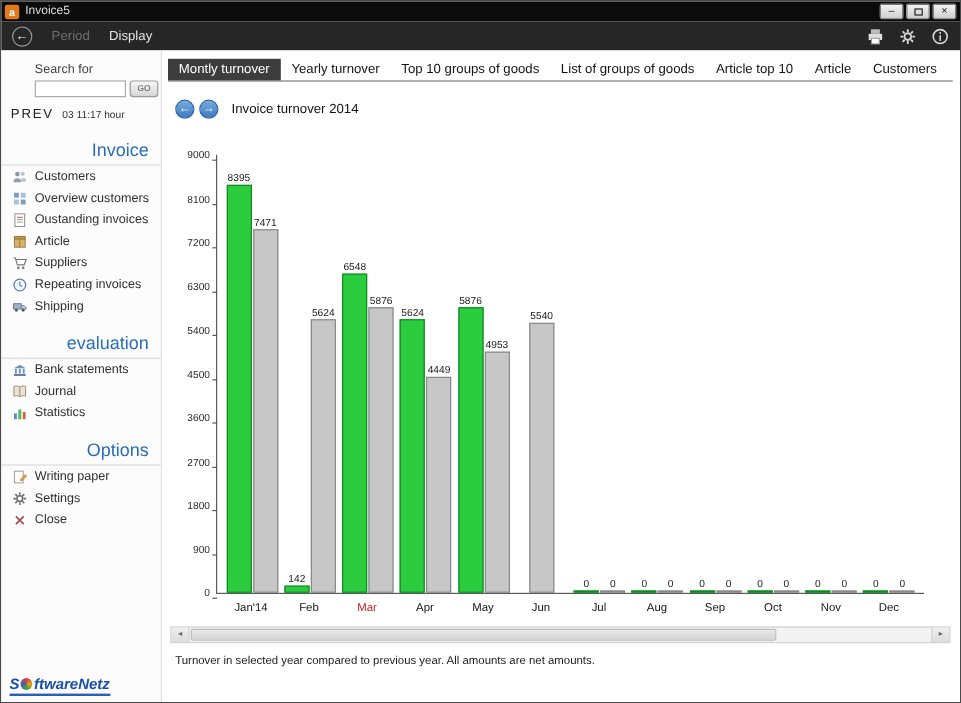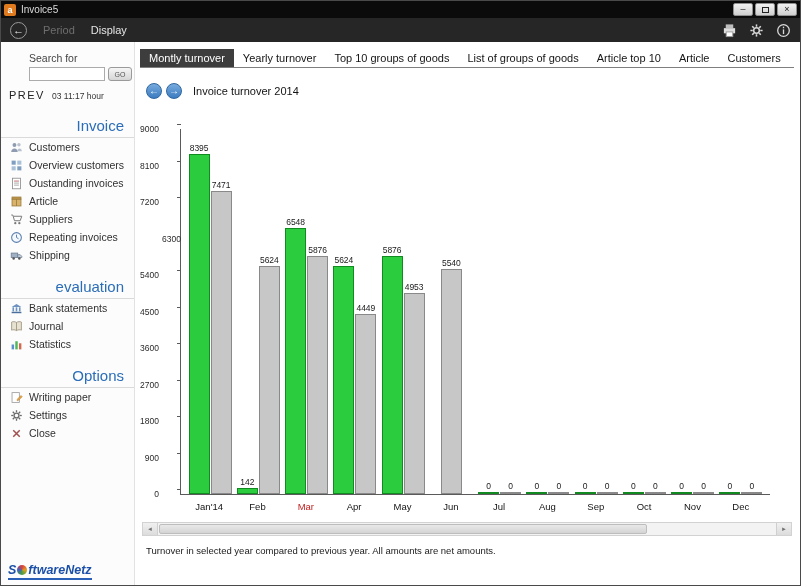--- a/index.html
+++ b/index.html
@@ -52,21 +52,21 @@
   .chart-title{font-size:11px;color:#141414;margin-left:7px}
 
   
   .chart{margin:30px 24px 0 8px;padding-left:32px}
   .plot{height:366px;position:relative;border-left:1px solid #5a5a5a;border-bottom:1px solid #5a5a5a}
   .months{display:flex;align-items:flex-end;height:100%;padding:0 5px}
   .month-slot{flex:1;display:flex;justify-content:center;align-items:flex-end;gap:1px;height:100%}
   .bar-col{display:flex;flex-direction:column;justify-content:flex-end;align-items:center;height:100%}
   .bar-value{font-size:8.5px;color:#1a1a1a;margin-bottom:1px;line-height:9px}
   .bar{width:21px;border:1px solid;min-height:2px}
-  .ytick{position:absolute;right:100%;display:flex;align-items:flex-start;gap:18px;height:10px}
+  .ytick{position:absolute;right:100%;display:flex;align-items:flex-end;gap:2px;height:10px}
   .ytick-label{font-size:8.5px;color:#2a2a2a;width:24px;text-align:right;line-height:10px}
   .ytick-mark{width:4px;height:1px;background:#5a5a5a}
   .xlabels{display:flex;padding:0 5px}
   .cat-label{flex:1;text-align:center;font-size:9.5px;color:#141414;padding-top:6px}
 
   
   .hscroll{margin:10px 2px 0 2px;height:14px;display:flex;background:#f3f3f3;border:1px solid #d2d2d2}
   .sb-btn{width:15px;background:linear-gradient(#f0f0f0,#dcdcdc);border-right:1px solid #cfcfcf;font-size:6px;color:#707070;text-align:center;line-height:12px}
   .sb-btn:last-child{border-right:none;border-left:1px solid #cfcfcf}
   .sb-track{flex:1;position:relative}
@@ -308,21 +308,21 @@
                 <span class="ytick-mark"></span>
               </div>
               <div class="ytick" style="bottom: calc(50% - 5px);">
                 <span class="ytick-label">4500</span>
                 <span class="ytick-mark"></span>
               </div>
               <div class="ytick" style="bottom: calc(60% - 5px);">
                 <span class="ytick-label">5400</span>
                 <span class="ytick-mark"></span>
               </div>
-              <div class="ytick" style="bottom: calc(70% - 5px); flex-direction: column;">
+              <div class="ytick" style="bottom: calc(70% - 5px);">
                 <span class="ytick-label">6300</span>
                 <span class="ytick-mark"></span>
               </div>
               <div class="ytick" style="bottom: calc(80% - 5px);">
                 <span class="ytick-label">7200</span>
                 <span class="ytick-mark"></span>
               </div>
               <div class="ytick" style="bottom: calc(90% - 5px);">
                 <span class="ytick-label">8100</span>
                 <span class="ytick-mark"></span>

